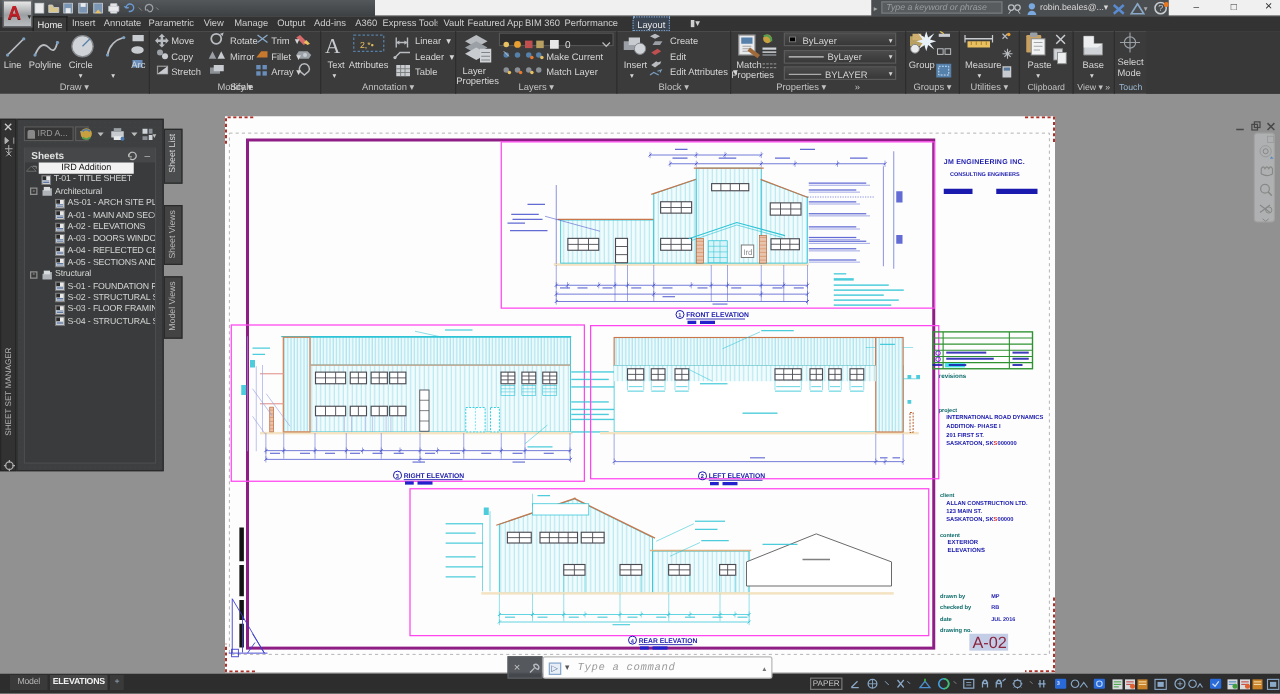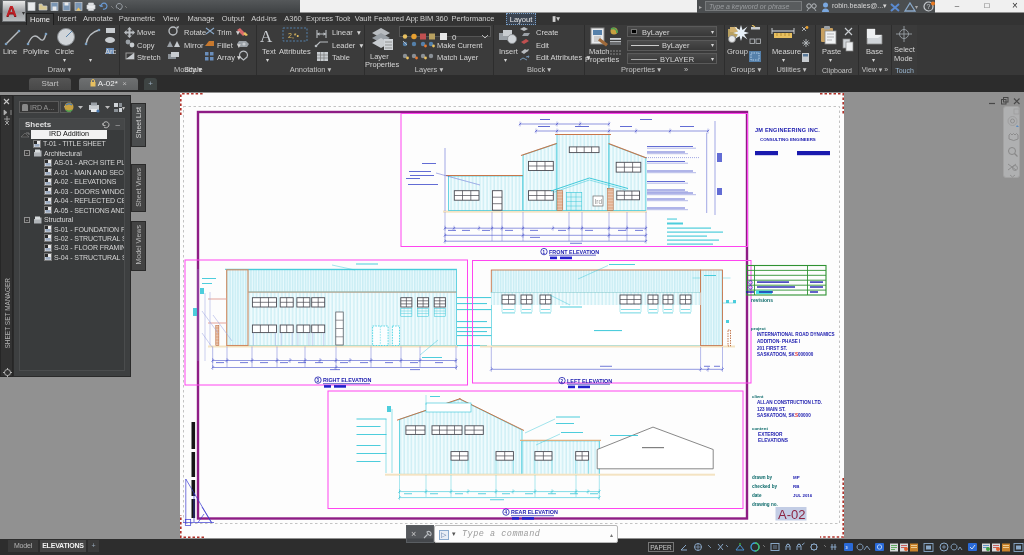--- a/index.html
+++ b/index.html
@@ -962,28 +962,20 @@
     <div class="plabel" style="font-size:7px; color:#9ab6d0;">Touch</div>
     <svg class="abs" style="left:0;top:0;" width="25" height="42">
       <circle cx="12" cy="9" r="4.5" fill="none" stroke="#9aa0a6" stroke-width="0.9"></circle>
       <path d="M12 1 v16 M4 9 h16" stroke="#9aa0a6" stroke-width="0.9"></path>
     </svg>
     <span class="btxt" style="left:2px; top:20px;">Select</span>
     <span class="btxt" style="left:2px; top:29px;">Mode</span>
   </div>
 </div>
 
-<div id="ftabs">
-  <div class="ftab" style="left:29px; width:42px; background:linear-gradient(#555,#484848); color:#c2c2c2;">Start</div>
-  <div class="ftab" style="left:79px; width:59px; background:linear-gradient(#6e7071,#606263); color:#f0f0f0;"><svg width="6" height="8" style="vertical-align:-1px;">
-          <rect x="0.5" y="3" width="5" height="4.5" fill="#e8c060"></rect>
-          <path d="M1.5 3 v-1 a1.5 1.5 0 0 1 3 0 v1" fill="none" stroke="#e8c060"></path>
-        </svg> A-02* &nbsp;<span style="color:#b8b8b8">×</span></div>
-  <div class="ftab" style="left:144px; width:13px; background:#3e4443; color:#9ab;">+</div>
-</div>
 
 <div id="statusbar">
   <div class="abs" style="left:648px; top:3px; width:26px; height:10px; border:1px solid #777; color:#c8c8c8; font-size:6.5px; text-align:center; line-height:9px;">PAPER</div>
   <svg class="abs" style="left:678px; top:2px;" width="346" height="12">
     <path d="M3 9 L8 4 M3 9 h6" stroke="#8aa8c8" stroke-width="1"></path>
     <circle cx="20" cy="6" r="3.5" fill="none" stroke="#8aa8c8" stroke-width="1"></circle>
         <path d="M20 2.5 v7 M16.5 6 h7" stroke="#8aa8c8" stroke-width="0.7"></path>
     <path d="M30 4 l3 3" stroke="#8aa8c8" stroke-width="0.8"></path>
     <path d="M40 3 l5 6 m0 -6 l-5 6" stroke="#8aa8c8" stroke-width="1"></path>
         <path d="M48 4 l2 2" stroke="#8aa8c8" stroke-width="0.8"></path>

